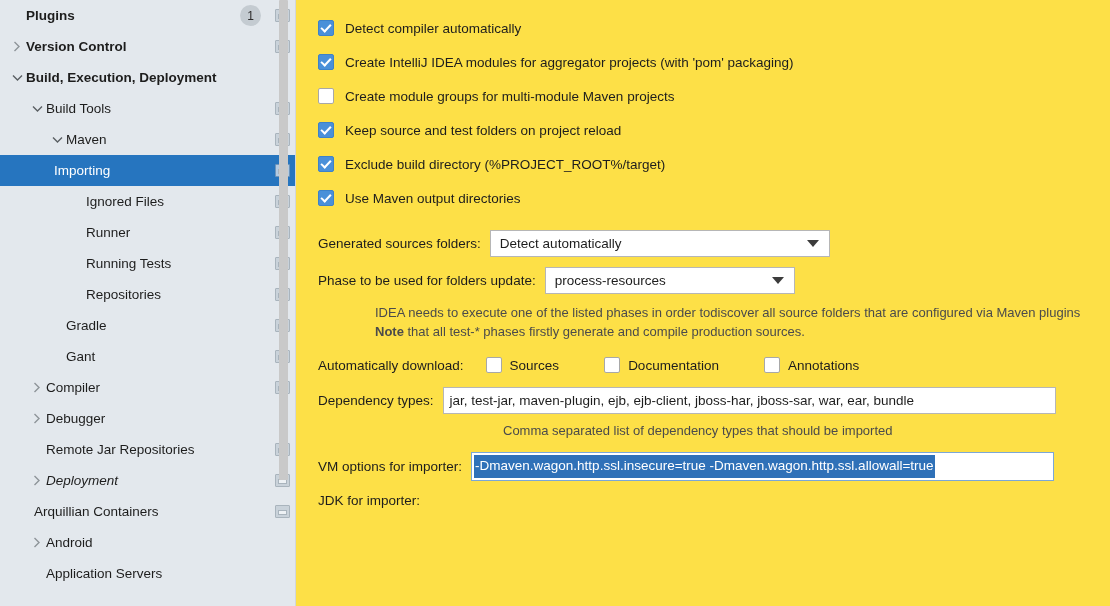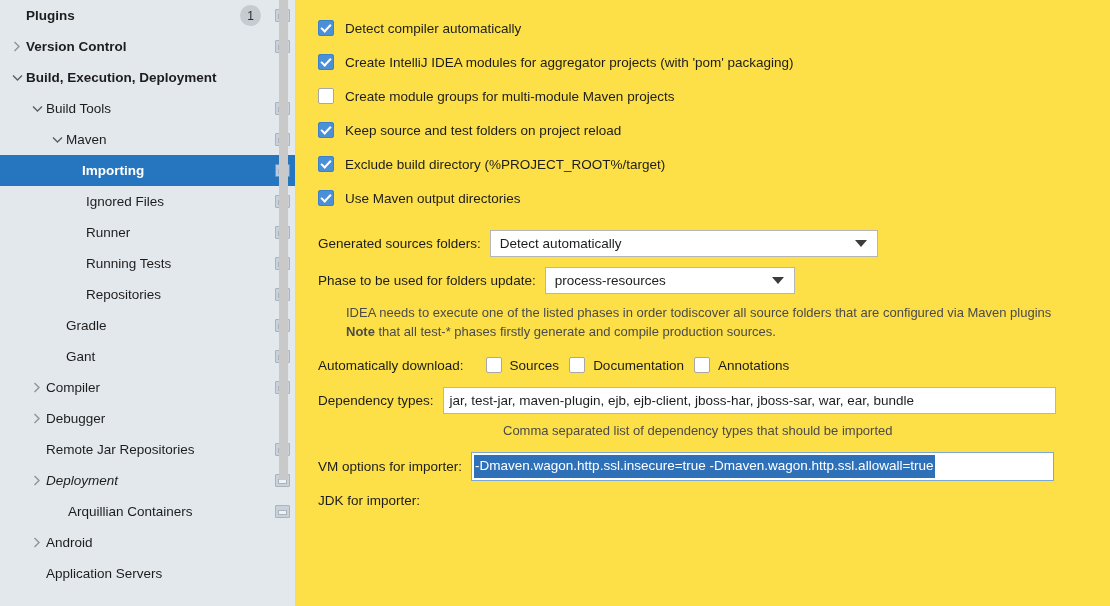--- a/index.html
+++ b/index.html
@@ -202,26 +202,26 @@
     padding: 0 6px;
     white-space: nowrap;
     overflow: hidden;
   }
 
   .hint {
     color: #4b4b4b;
     font-size: 13px;
   }
   .note-block {
-    padding-left: 50px;
+    padding-left: 79px;
     line-height: 19px;
   }
   .note-line { white-space: nowrap; }
 
-  .inline-cbs { display: flex; align-items: center; }
+  .inline-cbs { display: flex; align-items: center; gap: 35px; }
   .inline-cb {
     display: flex;
     align-items: center;
     margin-left: 10px;
   }
   .inline-cb .checkbox { margin-right: 8px; }
 
   
   .vm-field {
     border: 1px solid #7ba7d7;
@@ -301,21 +301,21 @@
         </div>
         <div class="tree-row" style="padding-left: 48px;">
           <span class="twisty">
             <svg width="11" height="8" viewBox="0 0 11 8">
               <path d="M1 1.5L5.5 6 10 1.5" fill="none" stroke="#5a5f63" stroke-width="1.4"></path>
             </svg>
           </span>
           <span class="tree-label">Maven</span>
           <span class="row-icon"></span>
         </div>
-        <div class="tree-row selected" style="padding-left: 64px; font-weight: bold;">
+        <div class="tree-row selected" style="padding-left: 36px;">
           <span class="twisty"></span>
           <span class="tree-label">Importing</span>
           <span class="row-icon"></span>
         </div>
         <div class="tree-row" style="padding-left: 68px;">
           <span class="twisty"></span>
           <span class="tree-label">Ignored Files</span>
           <span class="row-icon"></span>
         </div>
         <div class="tree-row" style="padding-left: 68px;">
@@ -367,21 +367,21 @@
         </div>
         <div class="tree-row" style="padding-left: 28px; font-style: italic;">
           <span class="twisty">
             <svg width="8" height="11" viewBox="0 0 8 11">
               <path d="M1.5 1L6 5.5 1.5 10" fill="none" stroke="#8e9499" stroke-width="1.4"></path>
             </svg>
           </span>
           <span class="tree-label">Deployment</span>
           <span class="row-icon"></span>
         </div>
-        <div class="tree-row" style="padding-left: 28px; gap: 22px;">
+        <div class="tree-row" style="padding-left: 16px;">
           <span class="twisty"></span>
           <span class="tree-label">Arquillian Containers</span>
           <span class="row-icon"></span>
         </div>
         <div class="tree-row" style="padding-left: 28px;">
           <span class="twisty">
             <svg width="8" height="11" viewBox="0 0 8 11">
               <path d="M1.5 1L6 5.5 1.5 10" fill="none" stroke="#8e9499" stroke-width="1.4"></path>
             </svg>
           </span>
@@ -420,21 +420,21 @@
           <span class="cb-label">Exclude build directory (%PROJECT_ROOT%/target)</span>
         </div>
         <div class="cb-row">
           <span class="checkbox on"></span>
           <span class="cb-label">Use Maven output directories</span>
         </div>
       </div>
 
     <div class="field-row" style="margin-top:15px;">
       <div class="field-label">Generated sources folders:</div>
-      <div class="combo" style="width:388px;margin-left:9px;">
+      <div class="combo" style="width:340px;margin-left:9px;">
         <span class="combo-value">Detect automatically</span>
         <span class="arrow-down"></span>
       </div>
     </div>
 
     <div class="field-row" style="margin-top:10px;">
       <div class="field-label">Phase to be used for folders update:</div>
       <div class="combo" style="width:250px;margin-left:9px;">
         <span class="combo-value">process-resources</span>
         <span class="arrow-down"></span>

